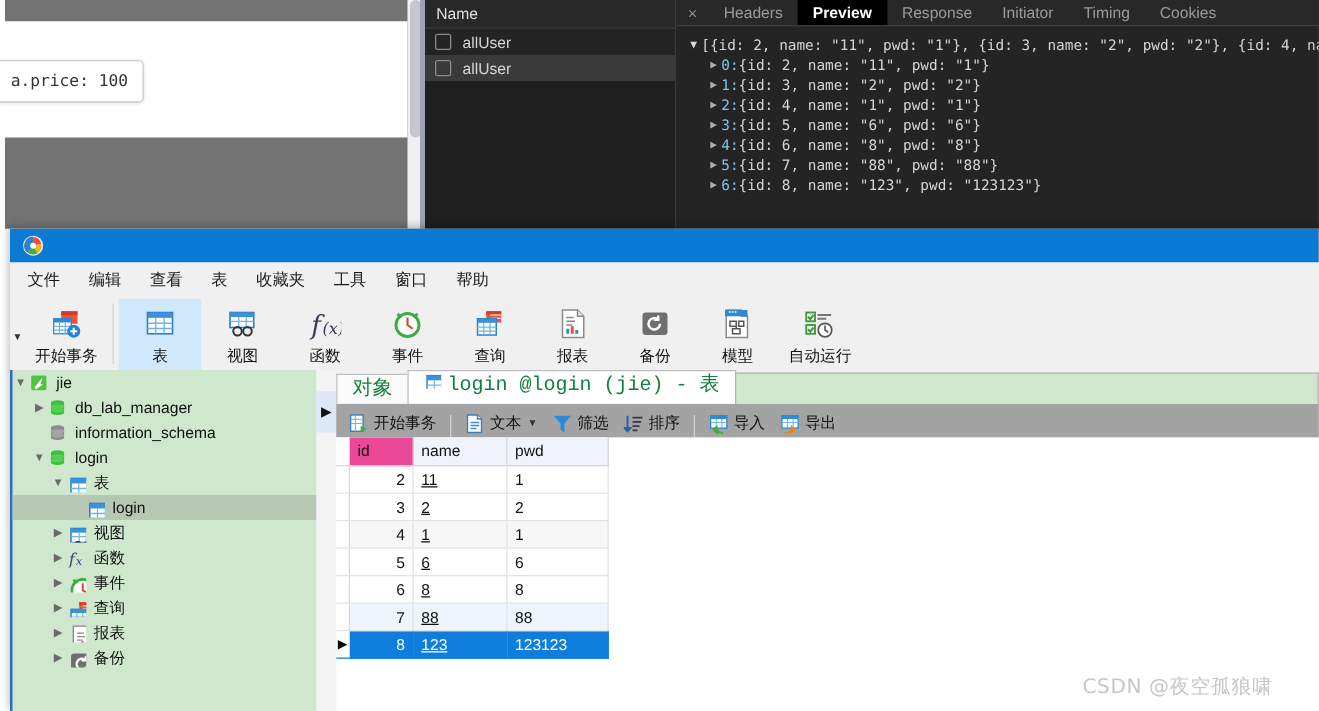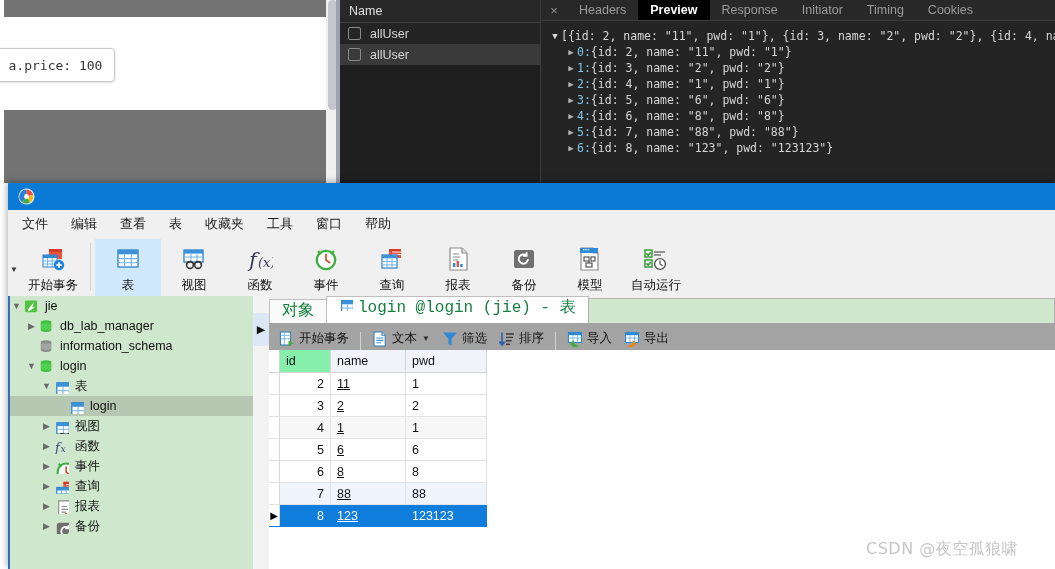--- a/index.html
+++ b/index.html
@@ -92,21 +92,21 @@
   .act{display:flex;align-items:center;height:23px;padding:0 6px;font-size:12.5px;color:#111;}
   .act-ico{width:16px;height:16px;margin-right:4px;display:flex;align-items:center;justify-content:center;flex:none;}
   .act-sep{width:1px;height:18px;background:#d0d0d0;margin:0 5px;}
   .act-caret{font-size:8px;margin-left:5px;color:#333;}
 
   #gridwrap{position:absolute;left:0;top:54px;width:786px;height:219px;background:#fff;}
   table.grid{border-collapse:collapse;font-size:12.5px;}
   table.grid th{background:#f0f4fa;border:1px solid #d4d4d4;border-top:none;
                 font-weight:normal;text-align:left;padding:2px 6px;height:18px;color:#111;}
   table.grid th.c0{width:10px;padding:0;background:#fff;border-left:none;}
-  table.grid th.c1{background:#86efac;}
+  table.grid th.c1{background:#ec4899;}
   table.grid td{border:1px solid #e2e2e2;padding:1px 6px;height:19px;color:#111;}
   table.grid td.c0{width:10px;padding:0;border-left:none;border-right:1px solid #d9d9d9;background:#fff;text-align:center;}
   td.idcell{text-align:right;width:38px;}
   td.namecell{width:62px;text-decoration:underline;}
   td.pwdcell{width:68px;}
   tr.alt td{background:#f7f7f7;}
   tr.hl td{background:#eef5fd;}
   tr.selrow td{background:#0f7ddb;color:#fff;border-color:#0f7ddb;}
   tr.selrow td.c0{background:#fff;color:#000;}
   .rowmark{font-size:10px;color:#000;line-height:19px;}

